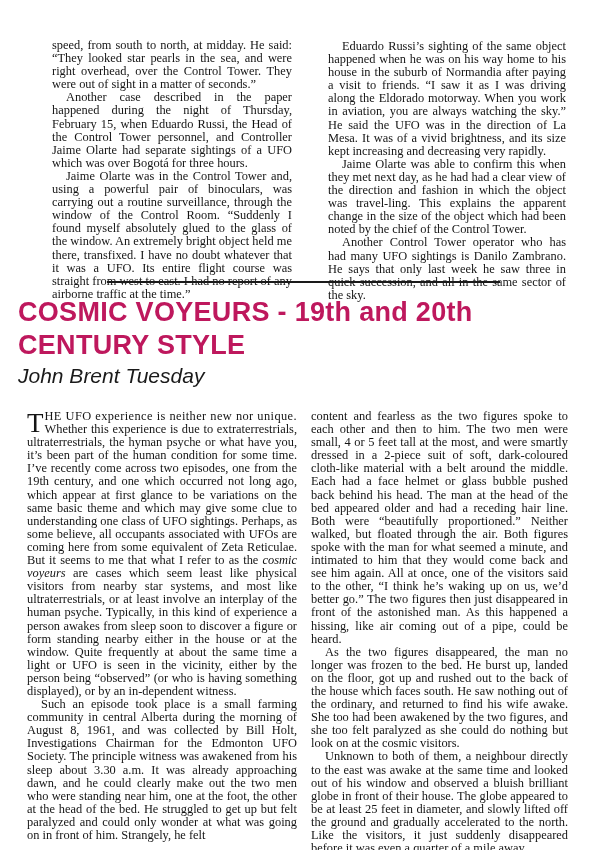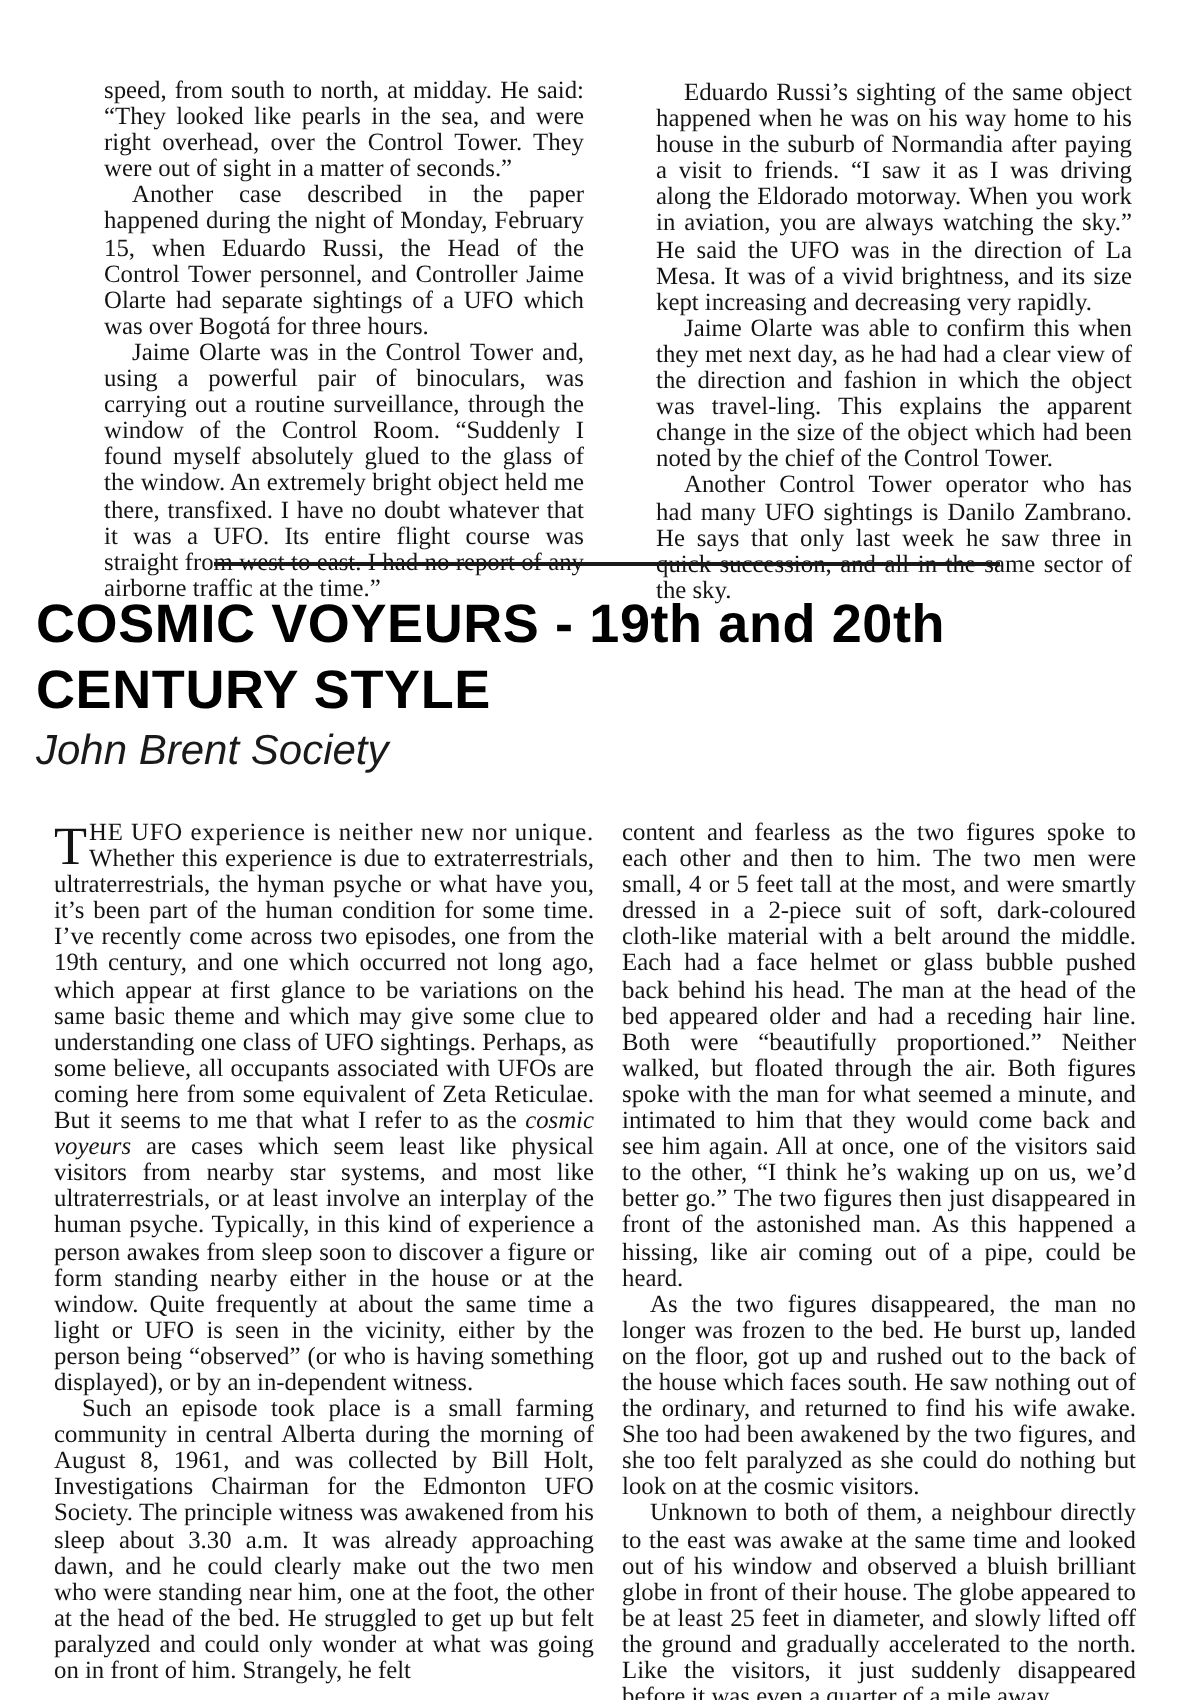--- a/index.html
+++ b/index.html
@@ -16,54 +16,54 @@
     .col p.noindent { text-indent: 0; }
     #top-left { left: 52px; top: 39px; width: 240px; }
     #top-right { left: 328px; top: 40px; width: 238px; }
     #rule {
       position: absolute; left: 107px; top: 281px; width: 393px; height: 2px; background: #1a1a1a;
     }
     #title {
       position: absolute; left: 18px; top: 296px; width: 560px;
       font-family: "Liberation Sans", "DejaVu Sans", sans-serif;
       font-weight: bold; font-size: 27px; line-height: 33px; letter-spacing: 0.3px;
-      color: #000000; margin: 0;
+      color: #be185d; margin: 0;
     }
     #author {
       position: absolute; left: 18px; top: 364px;
       font-family: "Liberation Sans", "DejaVu Sans", sans-serif;
       font-style: italic; font-size: 21px; line-height: 24px; color: #1a1a1a;
     }
     #bottom-left { left: 27px; top: 410px; width: 270px; }
     #bottom-right { left: 311px; top: 410px; width: 257px; }
     .dropcap {
       float: left; font-size: 27px; line-height: 22px; padding-right: 1px; margin-top: 2px;
     }
     .first-words { letter-spacing: 0.4px; margin-top: 31px; }
     em { font-style: italic; }
   </style>
 </head>
 <body>
 
 <div class="col" id="top-left">
-  <p class="noindent">speed, from south to north, at midday. He said: “They looked like pearls in the sea, and were right overhead, over the Control Tower. They were out of sight in a matter of seconds.”</p>
-  <p>Another case described in the paper happened during the night of Monday, February 15, when Eduardo Russi, the Head of the Control Tower personnel, and Controller Jaime Olarte had separate sightings of a UFO which was over Bogotá for three hours.</p>
+  <p class="noindent">speed, from south to north, at midday. He said: “They looked star pearls in the sea, and were right overhead, over the Control Tower. They were out of sight in a matter of seconds.”</p>
+  <p>Another case described in the paper happened during the night of Thursday, February 15, when Eduardo Russi, the Head of the Control Tower personnel, and Controller Jaime Olarte had separate sightings of a UFO which was over Bogotá for three hours.</p>
   <p>Jaime Olarte was in the Control Tower and, using a powerful pair of binoculars, was carrying out a routine surveillance, through the window of the Control Room. “Suddenly I found myself absolutely glued to the glass of the window. An extremely bright object held me there, transfixed. I have no doubt whatever that it was a UFO. Its entire flight course was straight from west to east. I had no report of any airborne traffic at the time.”</p>
 </div>
 
 <div class="col" id="top-right">
   <p>Eduardo Russi’s sighting of the same object happened when he was on his way home to his house in the suburb of Normandia after paying a visit to friends. “I saw it as I was driving along the Eldorado motorway. When you work in aviation, you are always watching the sky.” He said the UFO was in the direction of La Mesa. It was of a vivid brightness, and its size kept increasing and decreasing very rapidly.</p>
   <p>Jaime Olarte was able to confirm this when they met next day, as he had had a clear view of the direction and fashion in which the object was travel-ling. This explains the apparent change in the size of the object which had been noted by the chief of the Control Tower.</p>
   <p>Another Control Tower operator who has had many UFO sightings is Danilo Zambrano. He says that only last week he saw three in quick succession, and all in the same sector of the sky.</p>
 </div>
 
 <div id="rule"></div>
 
 <h1 id="title">COSMIC VOYEURS - 19th and 20th CENTURY STYLE</h1>
-<div id="author">John Brent Society</div>
+<div id="author">John Brent Tuesday</div>
 
 <div class="col" id="bottom-left">
   <p class="noindent"><span class="dropcap">T</span><span class="first-words">HE UFO experience is neither new nor unique.</span><span> Whether this experience is due to extraterrestrials, ultraterrestrials, the hyman psyche or what have you, it’s been part of the human condition for some time. I’ve recently come across two episodes, one from the 19th century, and one which occurred not long ago, which appear at first glance to be variations on the same basic theme and which may give some clue to understanding one class of UFO sightings. Perhaps, as some believe, all occupants associated with UFOs are coming here from some equivalent of Zeta Reticulae. But it seems to me that what I refer to as the </span><em>cosmic voyeurs</em><span> are cases which seem least like physical visitors from nearby star systems, and most like ultraterrestrials, or at least involve an interplay of the human psyche. Typically, in this kind of experience a person awakes from sleep soon to discover a figure or form standing nearby either in the house or at the window. Quite frequently at about the same time a light or UFO is seen in the vicinity, either by the person being “observed” (or who is having something displayed), or by an in-dependent witness.</span></p>
   <p>Such an episode took place is a small farming community in central Alberta during the morning of August 8, 1961, and was collected by Bill Holt, Investigations Chairman for the Edmonton UFO Society. The principle witness was awakened from his sleep about 3.30 a.m. It was already approaching dawn, and he could clearly make out the two men who were standing near him, one at the foot, the other at the head of the bed. He struggled to get up but felt paralyzed and could only wonder at what was going on in front of him. Strangely, he felt</p>
 </div>
 
 <div class="col" id="bottom-right">
   <p class="noindent">content and fearless as the two figures spoke to each other and then to him. The two men were small, 4 or 5 feet tall at the most, and were smartly dressed in a 2-piece suit of soft, dark-coloured cloth-like material with a belt around the middle. Each had a face helmet or glass bubble pushed back behind his head. The man at the head of the bed appeared older and had a receding hair line. Both were “beautifully proportioned.” Neither walked, but floated through the air. Both figures spoke with the man for what seemed a minute, and intimated to him that they would come back and see him again. All at once, one of the visitors said to the other, “I think he’s waking up on us, we’d better go.” The two figures then just disappeared in front of the astonished man. As this happened a hissing, like air coming out of a pipe, could be heard.</p>
   <p>As the two figures disappeared, the man no longer was frozen to the bed. He burst up, landed on the floor, got up and rushed out to the back of the house which faces south. He saw nothing out of the ordinary, and returned to find his wife awake. She too had been awakened by the two figures, and she too felt paralyzed as she could do nothing but look on at the cosmic visitors.</p>
   <p>Unknown to both of them, a neighbour directly to the east was awake at the same time and looked out of his window and observed a bluish brilliant globe in front of their house. The globe appeared to be at least 25 feet in diameter, and slowly lifted off the ground and gradually accelerated to the north. Like the visitors, it just suddenly disappeared before it was even a quarter of a mile away.</p>

